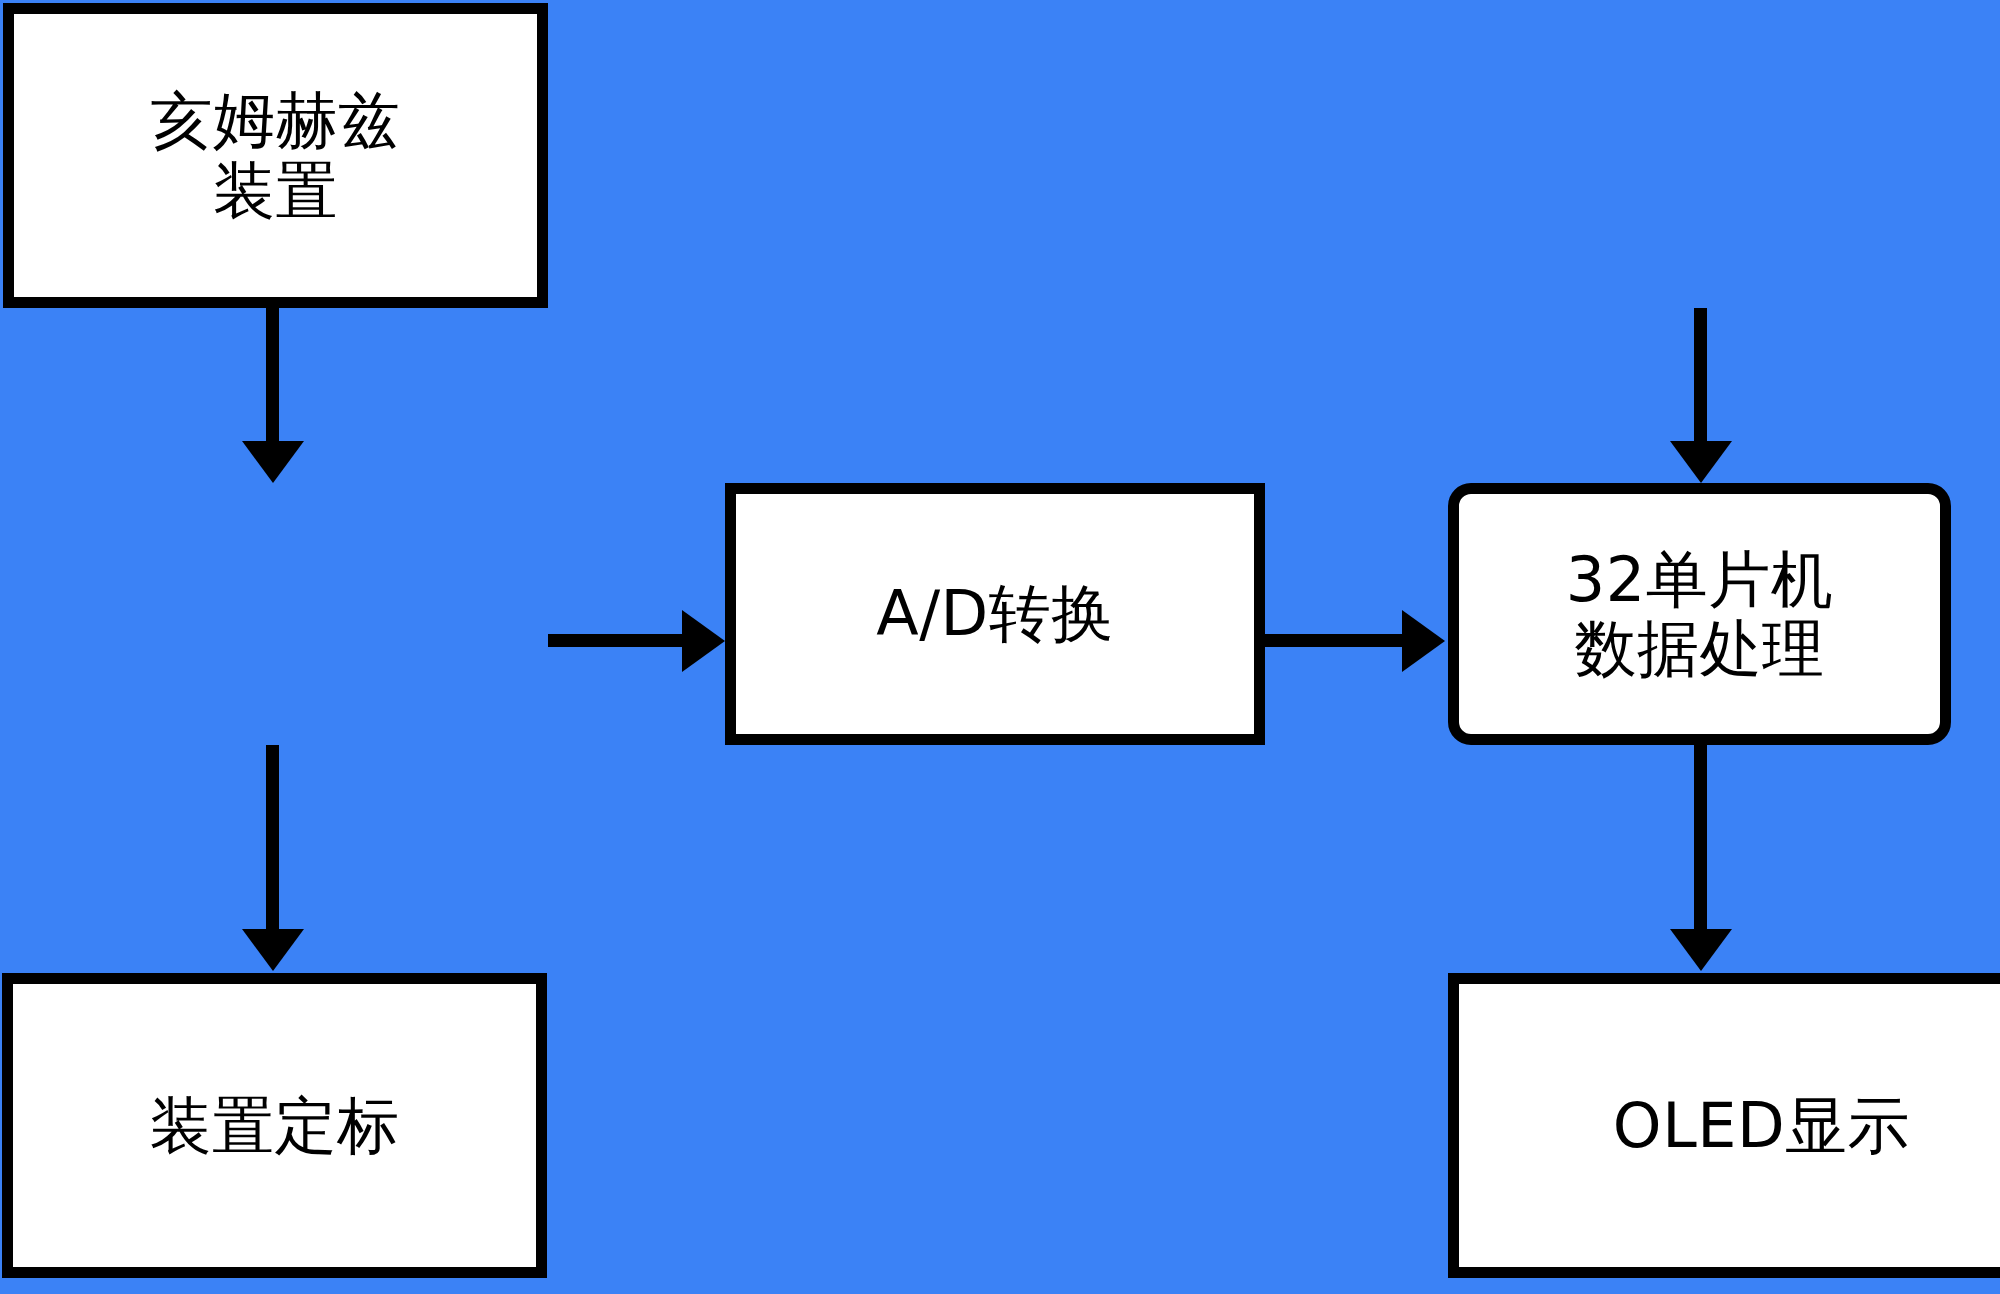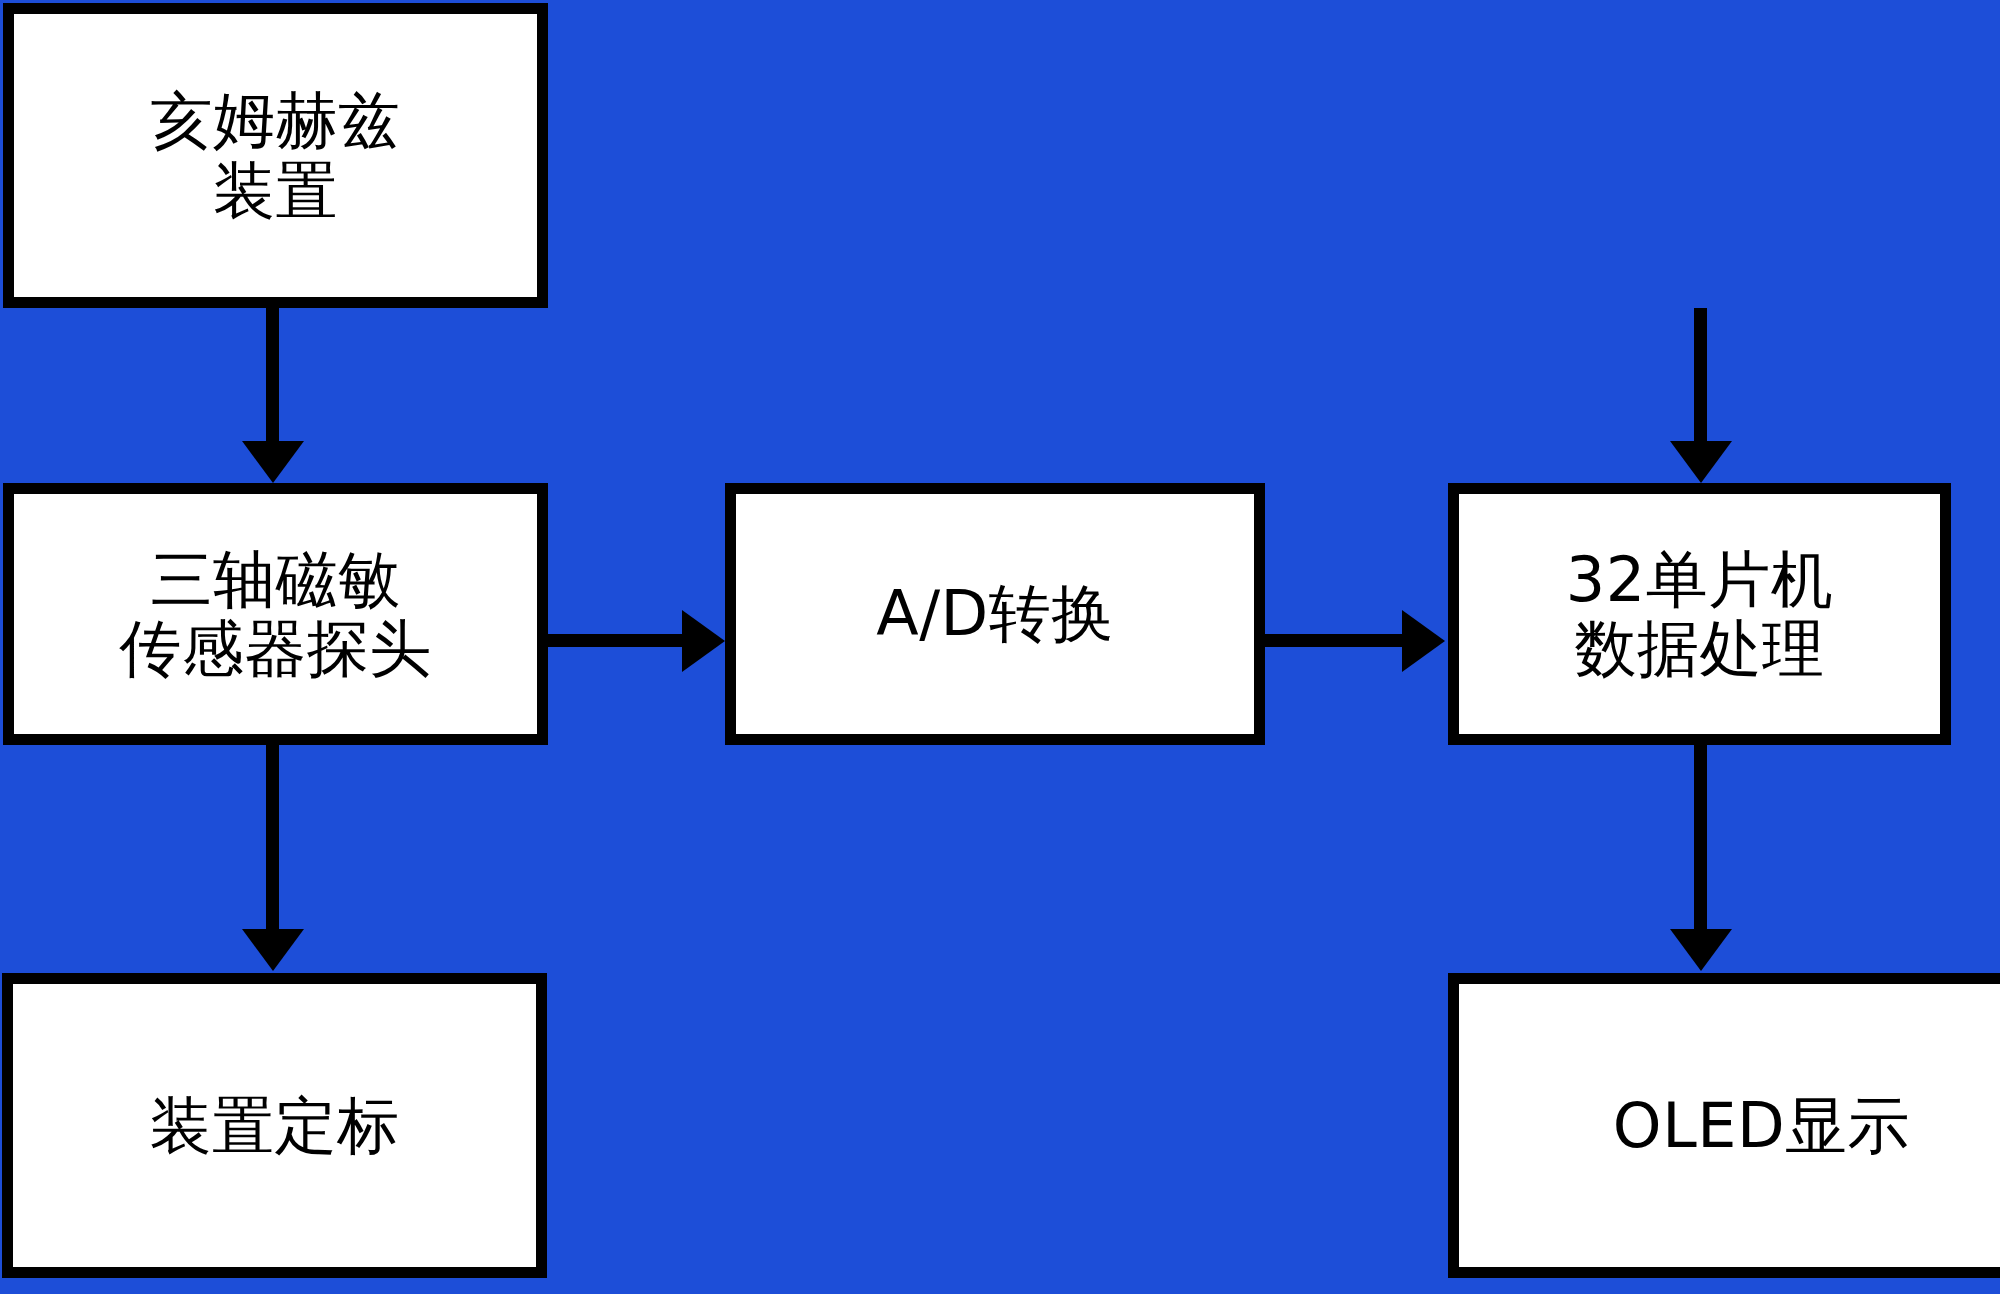--- a/index.html
+++ b/index.html
@@ -7,21 +7,21 @@
     padding: 0;
     background: #ffffff;
   }
   body {
     font-family: "DejaVu Sans", "Liberation Sans", sans-serif;
   }
   #canvas {
     position: relative;
     width: 2000px;
     height: 1294px;
-    background: #1d4ed8;
+    background: #3b82f6;
     overflow: hidden;
   }
   .node {
     position: absolute;
     box-sizing: border-box;
     background: #ffffff;
     border: 11px solid #000000;
     display: flex;
     align-items: center;
     justify-content: center;
@@ -34,21 +34,21 @@
     letter-spacing: 0.5px;
     white-space: pre-line;
     font-weight: 400;
   }
   
   #node-helmholtz      { left: 3px;    top: 3px;    width: 545px; height: 305px; }
   #node-probe          { left: 3px;    top: 483px;  width: 545px; height: 262px; }
   #node-calibration    { left: 2px;    top: 973px;  width: 545px; height: 305px; }
   #node-adc            { left: 725px;  top: 483px;  width: 540px; height: 262px; }
   #node-change-pos     { left: 1448px; top: 3px;    width: 545px; height: 305px; }
-  #node-mcu            { left: 1448px; top: 483px;  width: 503px; height: 262px; }
+  #node-mcu            { left: 1448px; top: 483px;  width: 503px; height: 262px; border-radius: 23px; }
   #node-oled           { left: 1448px; top: 973px;  width: 627px; height: 305px; }
 
   
   .arrow-v {
     position: absolute;
     width: 13px;
     background: #000000;
   }
   .arrow-v::after {
     content: "";
@@ -89,24 +89,20 @@
 </head>
 <body>
 
 <div id="canvas">
 
   <div class="node" id="node-helmholtz">
     <span class="node-label">亥姆赫兹
 装置</span>
   </div>
 
-  <div class="node" id="node-probe">
-    <span class="node-label">三轴磁敏
-传感器探头</span>
-  </div>
 
   <div class="node" id="node-calibration">
     <span class="node-label">装置定标</span>
   </div>
 
   <div class="node" id="node-adc">
     <span class="node-label">A/D转换</span>
   </div>
 
 

